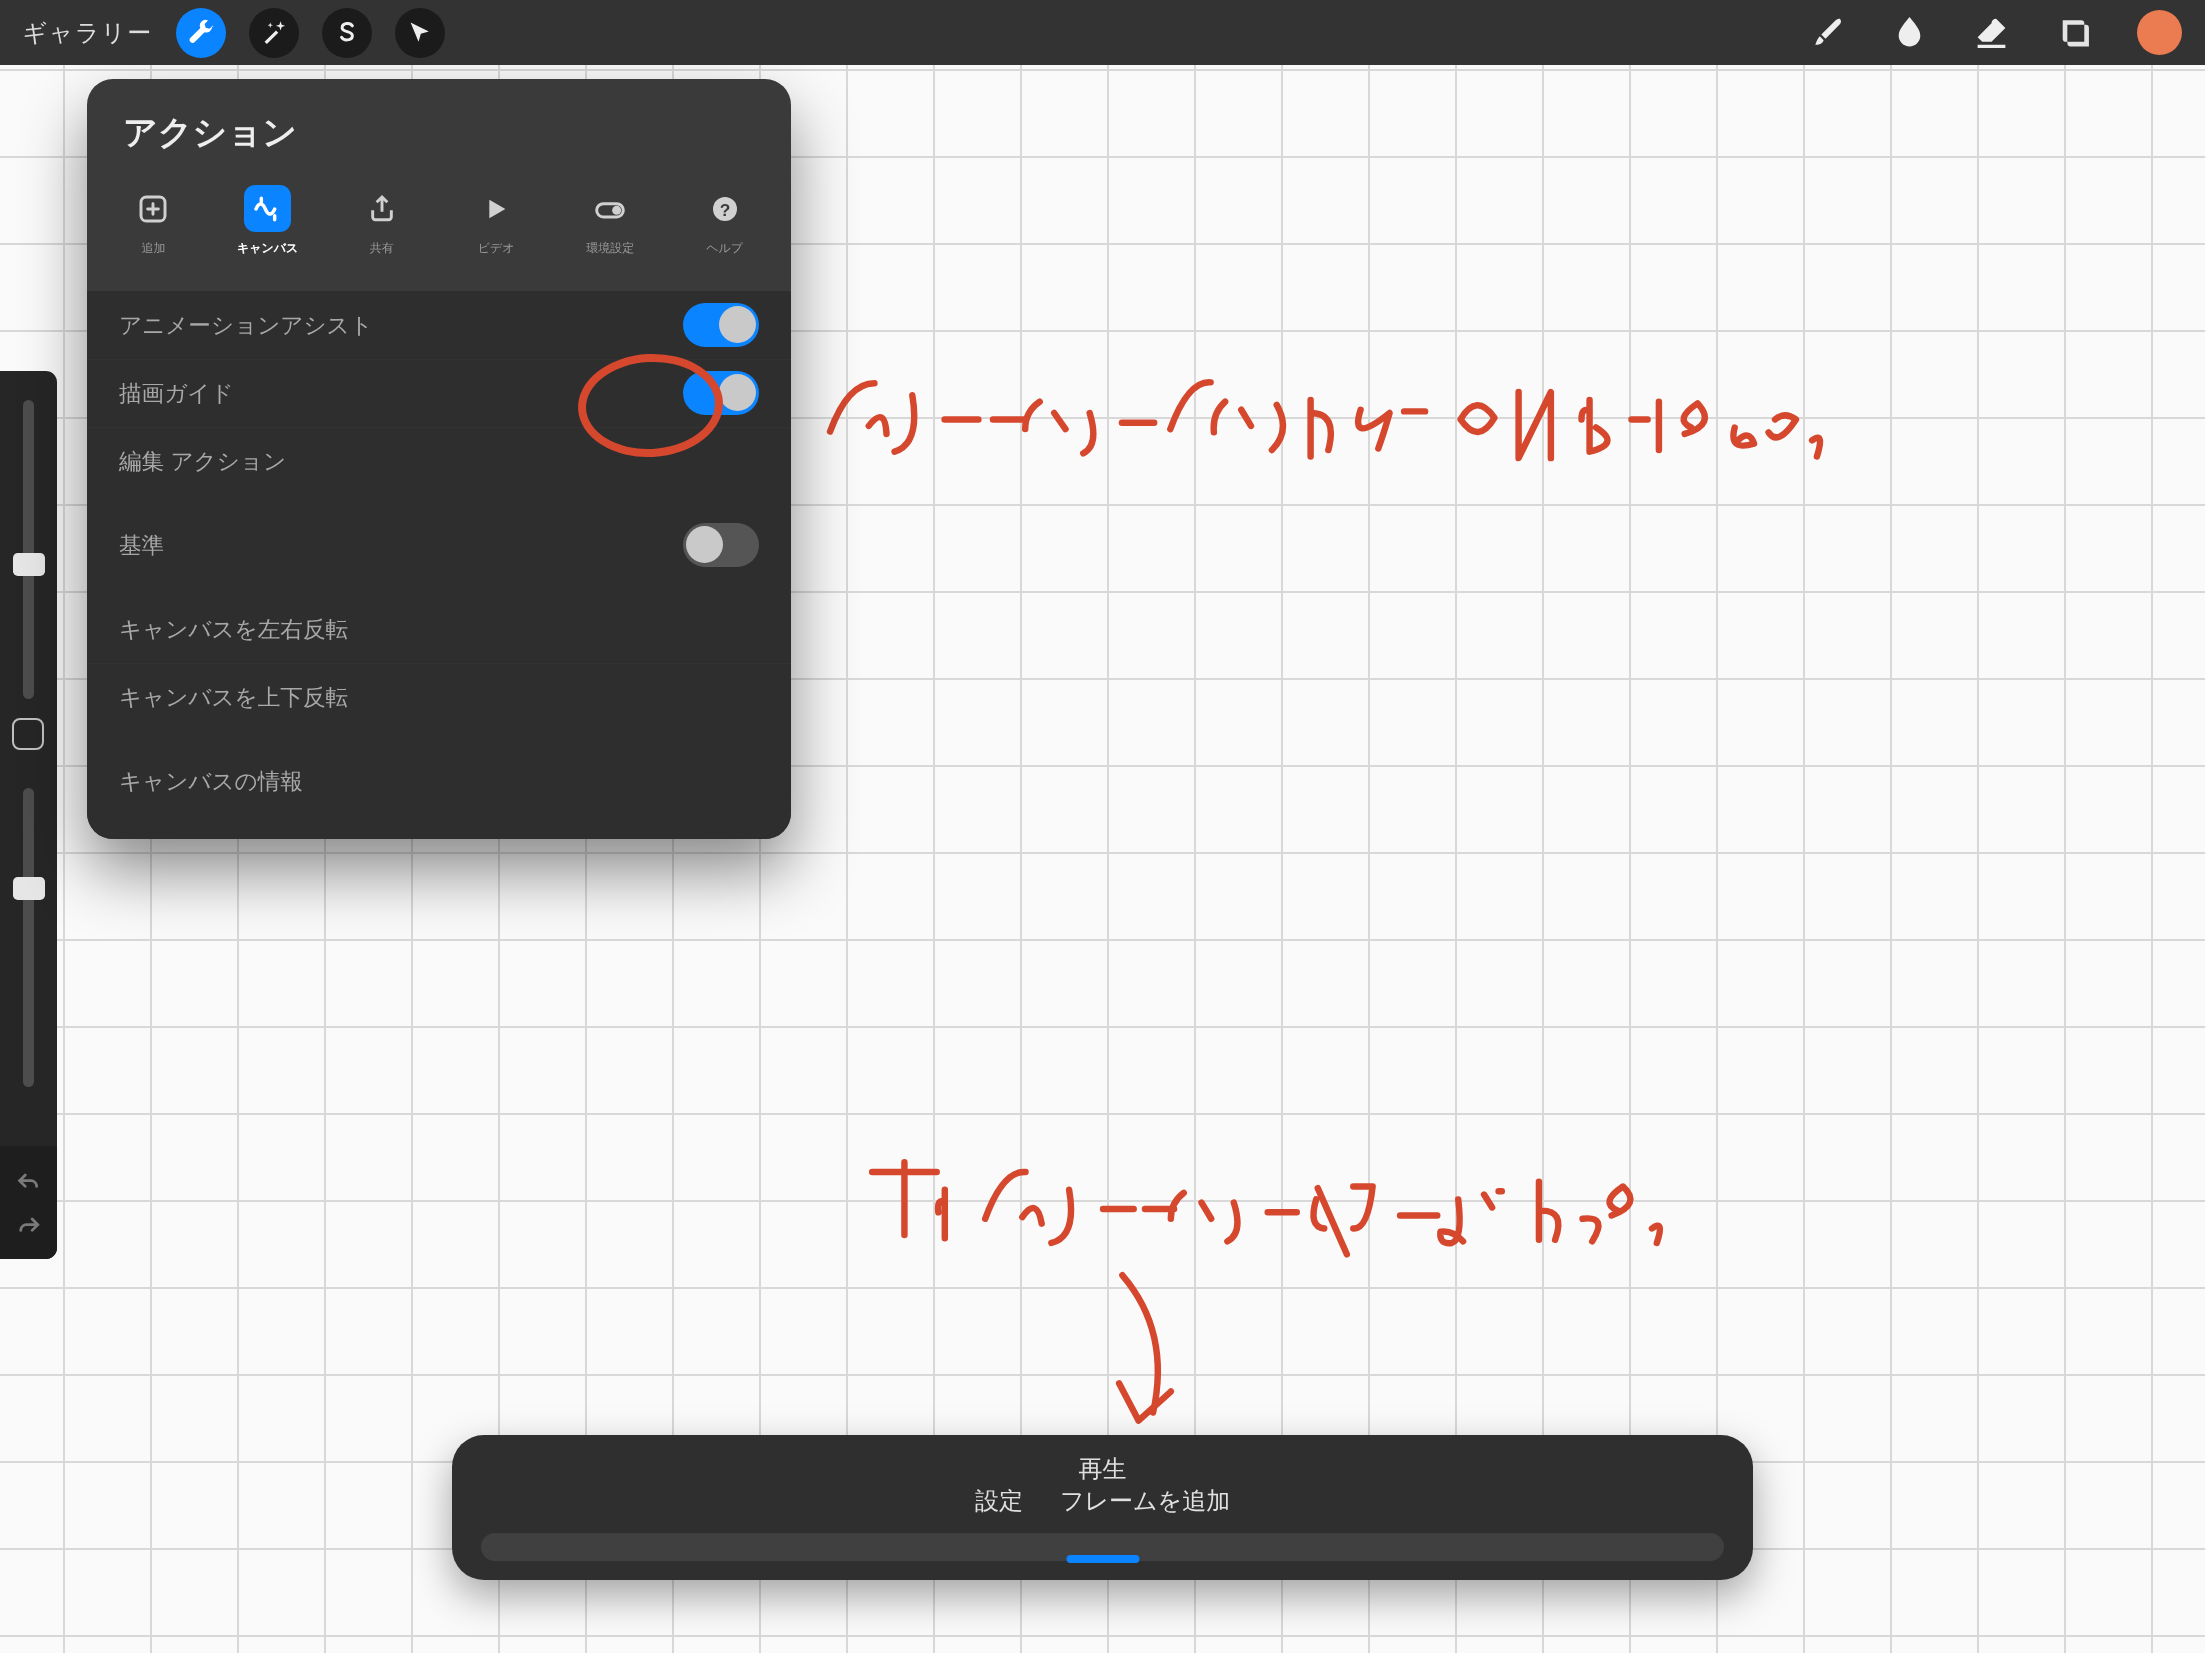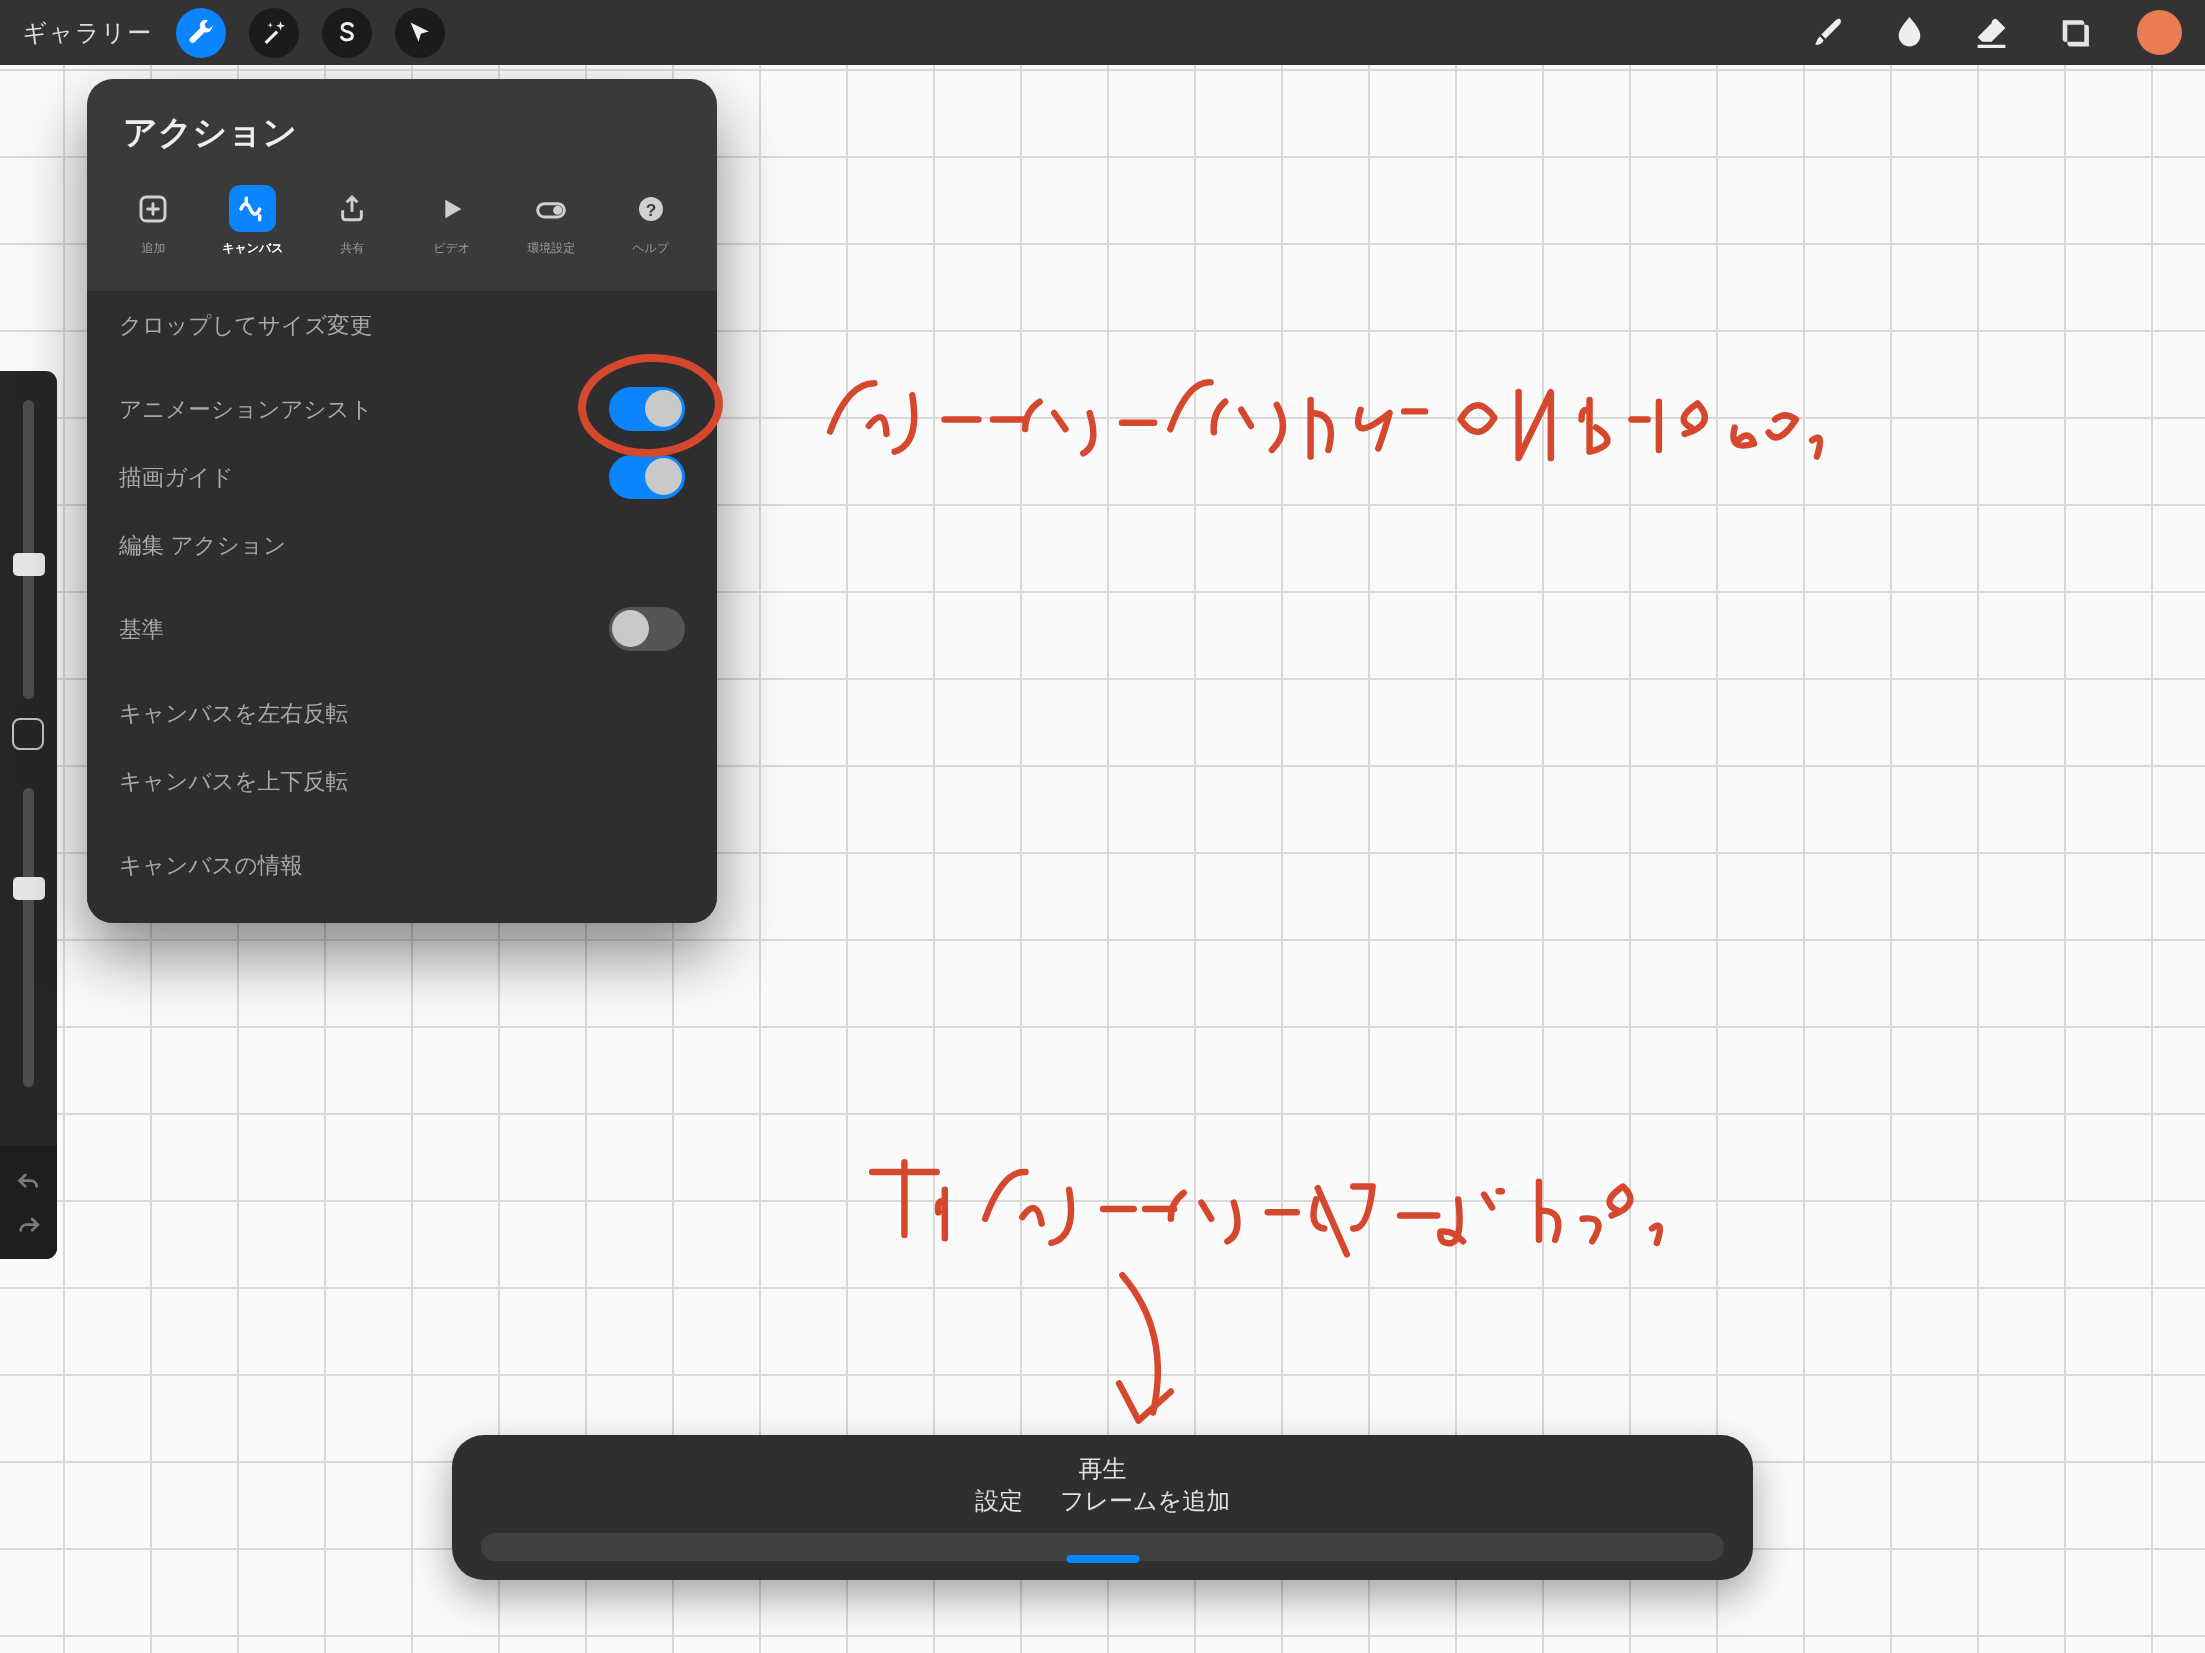--- a/index.html
+++ b/index.html
@@ -51,21 +51,21 @@
   .slider-track.t2 { margin-top: 89px; height: 299px; }
   .slider-knob { position: absolute; left: -9.7px; width: 32px; height: 22.6px; background: #e6e6e6; border-radius: 4.8px; }
   .slider-knob.k1 { top: 153px; }
   .slider-knob.k2 { top: 89px; }
   .side-square { width: 32px; height: 32px; border: 2.4px solid #bfbfbf; border-radius: 8px; position:absolute; top:347px; left:12px; }
   .side-foot { position: absolute; bottom: 0; left: 0; right: 0; height: 113px; background: #1e1e1e; border-bottom-right-radius:11.3px; display:flex; flex-direction:column; align-items:center; justify-content:center; gap:16px;}
   .side-foot svg{ width:27.4px; height:27.4px; color:#7a7a7a; }
 
   
   .panel {
-    position: absolute; left: 87px; top: 79px; width: 630px;
+    position: absolute; left: 87px; top: 79px; width: 704px;
     background: #3a3a3a; border-radius: 26px;
     box-shadow: 0 32px 65px rgba(0,0,0,0.45);
     z-index: 4; overflow: hidden;
   }
   .panel::before{
     content:""; position:absolute; top:-14.5px; left:132px;
     border-left:16px solid transparent; border-right:16px solid transparent;
     border-bottom:16px solid #3a3a3a;
   }
   .panel-header { padding: 31px 36px 14.5px; color: #eee; font-size: 34px; font-weight: 600; }
@@ -243,25 +243,20 @@
             <text x="12" y="17" text-anchor="middle" font-size="13" font-weight="700" fill="#3a3a3a">?</text>
           </svg>
         </div>
       <div class="ptab-label">ヘルプ</div>
     </div>
   </div>
 
   <div class="panel-body">
     <div class="sect">
       <div class="row">
-          <span>クロップしてサイズ変更</span>
-        </div>
-    </div>
-    <div class="sect">
-      <div class="row">
         <span>アニメーションアシスト</span>
         <span class="toggle on">
             <span class="dot"></span>
           </span>
       </div>
       <div class="row">
         <span>描画ガイド</span>
         <span class="toggle on">
             <span class="dot"></span>
           </span>

